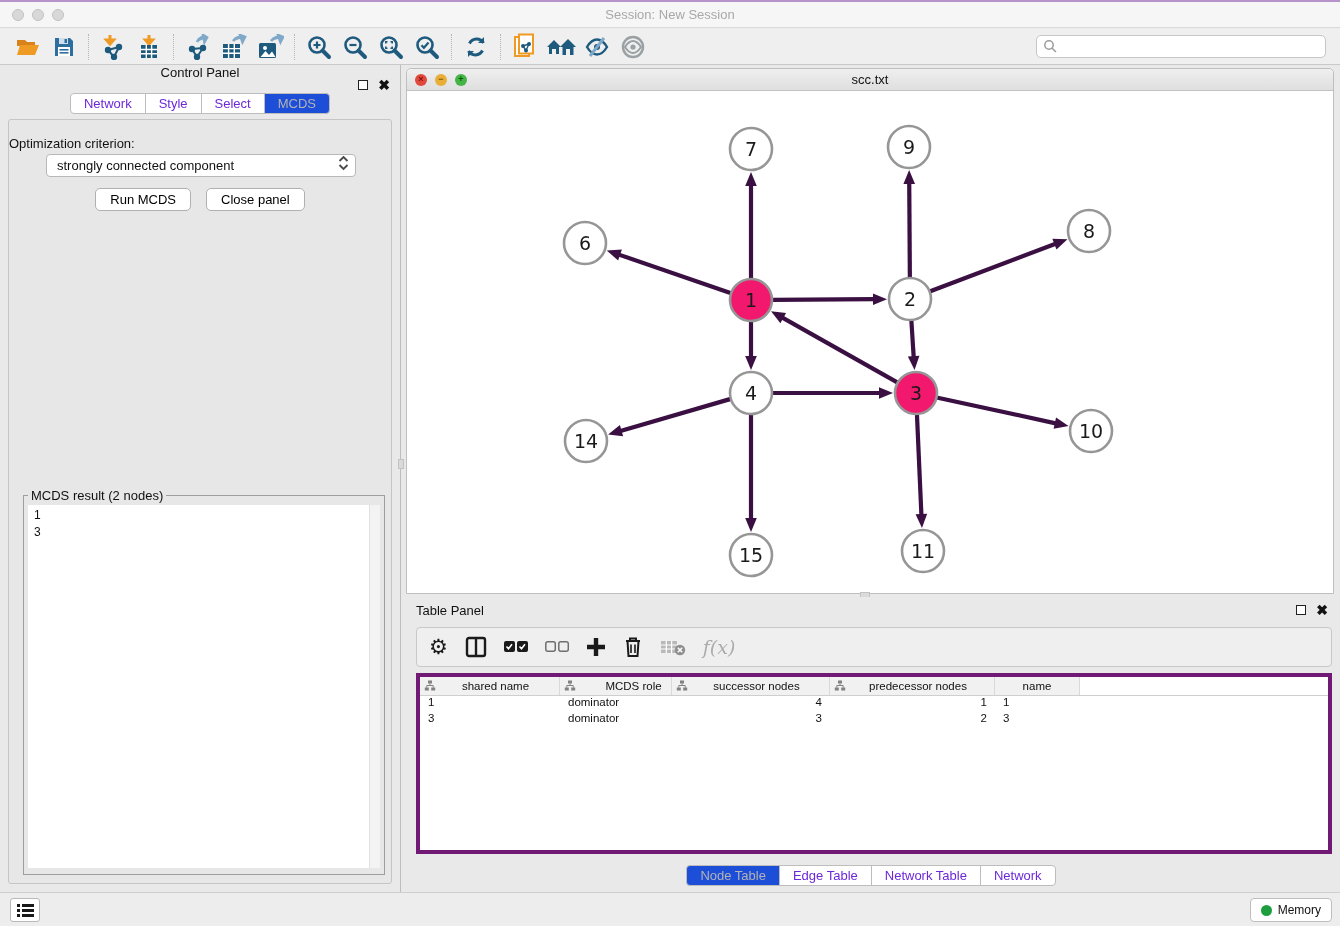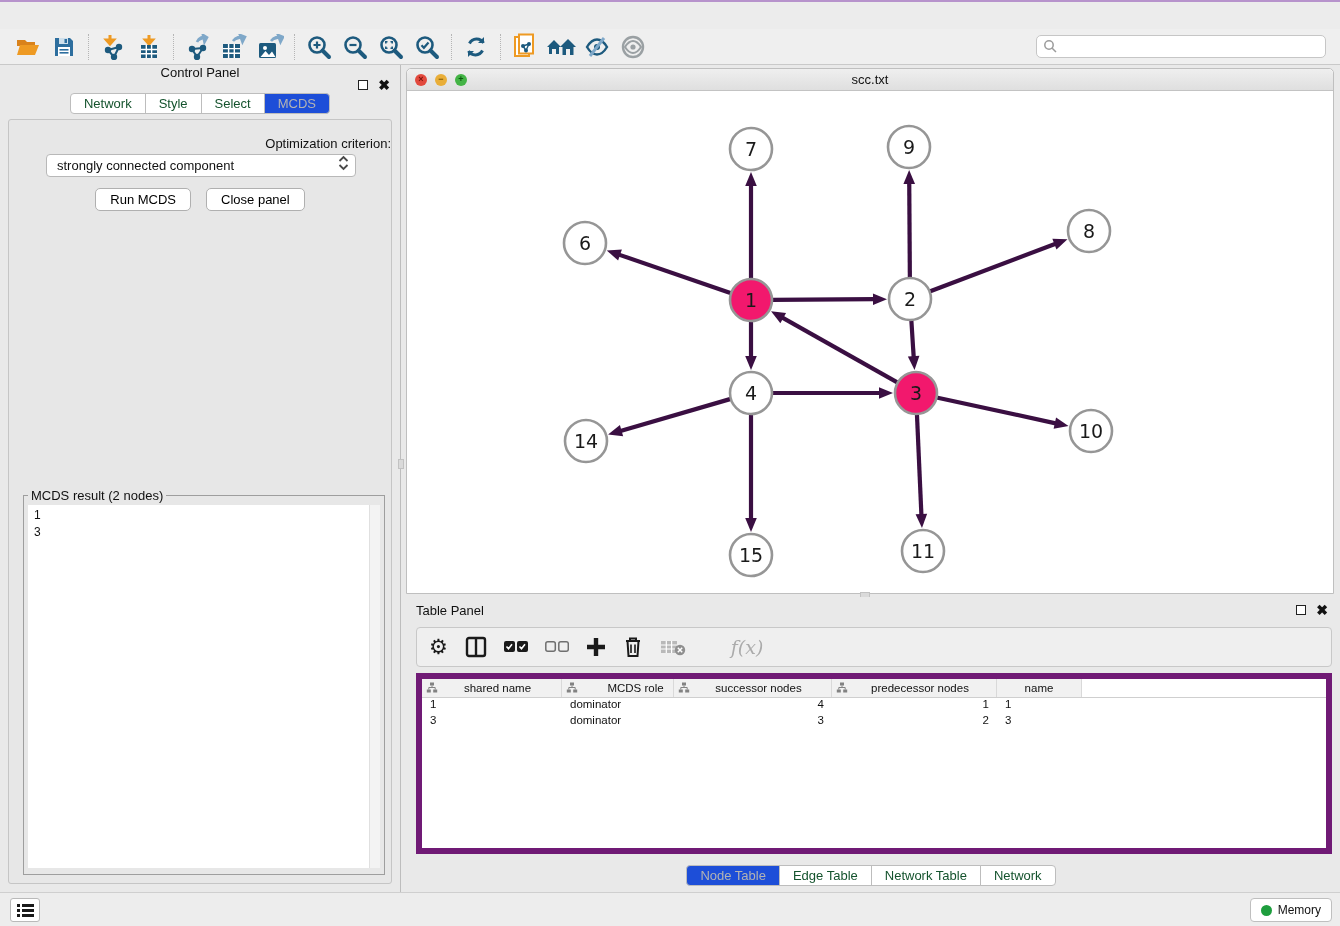--- a/index.html
+++ b/index.html
@@ -29,27 +29,27 @@
   
   .control-panel { position:absolute; left:0; top:0; bottom:0; width:401px;
                    border-right:1px solid #BDBDBD; background:#E9E9E9; }
   .panel-head { height:28px; display:flex; align-items:center; padding:0 10px;flex-direction:column; }
   .panel-title { font-size:13px; color:#111; }
   .panel-head-icons { margin-left:auto; display:flex; gap:10px; align-items:center; }
   .float-box { width:10px; height:10px; border:1.6px solid #222; background:#fff; }
   .close-x { font-size:14px; font-weight:bold; color:#111; line-height:10px; }
   .tabs-row { display:flex; justify-content:center; }
   .tab { font-size:13px; padding:2px 13px; background:#fff; border:1px solid #BDBDBD;
-         margin-left:-1px; color:#14532d; cursor:default; }
+         margin-left:-1px; color:#6d28d9; cursor:default; }
   .tab:first-child { border-radius:4px 0 0 4px; margin-left:0; }
   .tab:last-child { border-radius:0 4px 4px 0; }
   .tab.active { background:#1d4ed8; color:#B3B3B3; }
   .cp-inner { position:absolute; left:8px; right:8px; top:54px; bottom:8px;
               background:#E7E7E7; border:1px solid #C5C5C5; border-radius:3px; }
-  .opt-label { text-align:right; font-size:13px; margin-top:16px; }
+  .opt-label { text-align:left; font-size:13px; margin-top:16px; }
   .dropdown { position:absolute; left:37px; width:310px; top:34px; height:23px; background:#fff;
               border:1px solid #B8B8B8; border-radius:4px; font-size:13px; line-height:21px;
               padding-left:10px; display:flex; align-items:center; }
   .dd-stepper { margin-left:auto; margin-right:5px; }
   .btn-row { position:absolute; top:68px; left:0; right:0; display:flex; justify-content:center; gap:15px; }
   .btn { background:#fff; border:1px solid #B0B0B0; border-radius:5px; font-size:13px;
          height:23px; padding:0 14px; line-height:21px; }
   .result-fieldset { position:absolute; left:6px; right:6px; top:368px; bottom:8px;
                      border:1px solid #9E9E9E; background:#E7E7E7; padding:0;margin-left:8px; }
   .result-fieldset legend { font-size:13px; margin-left:4px; padding:0 3px; }
@@ -69,23 +69,23 @@
   .net-title { text-align:center; font-size:13px; line-height:21px; color:#111; }
   .net-canvas { position:absolute; top:22px; left:0; right:0; bottom:0; background:#fff; overflow:hidden; }
   .net-canvas svg { display:block; }
   
   .table-panel { position:absolute; left:0; right:0; top:532px; bottom:0; background:#E9E9E9; }
   .tp-head { height:26px; display:flex; align-items:center; padding:0 12px 0 14px; }
   .tp-toolbar { position:absolute; left:14px; right:8px; top:30px; height:40px; background:#EFEFEF;
                 border:1px solid #C8C8C8; border-radius:4px; display:flex; align-items:center;
                 padding:0 12px; gap:17px; }
   .tp-tool { display:flex; align-items:center; justify-content:center; height:28px; }
-  .fx { font-family:"DejaVu Serif",serif; font-style:italic; font-size:19px; color:#ABABAB;margin-left:28px; }
+  .fx { font-family:"DejaVu Serif",serif; font-style:italic; font-size:19px; color:#ABABAB; }
   .data-table { position:absolute; left:14px; right:8px; top:76px; height:181px; background:#fff;
-                border:6px solid #701a75; overflow:hidden; }
+                border:4px solid #701a75; overflow:hidden; }
   .dt-header { display:flex; height:19px; border-bottom:1px solid #CFCFCF; font-size:11.5px; }
   .dt-hcell { background:#F1F1F1; border-right:1px solid #D9D9D9; display:flex; align-items:center;
               padding:0 4px; }
   .dt-hcell .hlabel { flex:1; text-align:center; }
   .dt-row { display:flex; height:16px; font-size:11.5px; }
   .dt-cell { padding:0 8px; overflow:hidden; white-space:nowrap; }
   .bottom-tabs { position:absolute; left:0; right:0; top:268px; display:flex; justify-content:center; }
   
   .statusbar { position:absolute; bottom:0; left:0; right:0; height:34px; background:#EDEDED;
                border-top:1px solid #CFCFCF; }
@@ -96,20 +96,28 @@
                 border:1px solid #BFBFBF; border-radius:4px; display:flex; align-items:center;
                 gap:6px; padding:0 10px; font-size:12px; }
   .mem-dot { width:11px; height:11px; border-radius:50%; background:#1E9E3E; }
   .splitter-handle { position:absolute; background:#DADADA; border:1px solid #C2C2C2; }
 </style>
 </head>
 <body>
 
 <div class="app">
 
+  <div class="titlebar">
+    <div class="traffic">
+      <div class="tl"></div>
+      <div class="tl"></div>
+      <div class="tl"></div>
+    </div>
+    <div class="win-title">Session: New Session</div>
+  </div>
 
   <div class="toolbar">
     <div class="tbtn">
       <svg width="26" height="24" viewBox="0 0 26 24">
         <path d="M2 5h8l2 2h8v4H2z" fill="#D9821B"></path>
         <path d="M2 20l3-10h19l-4 10z" fill="#EE9A23"></path>
       </svg>
     </div>
     <div class="tbtn">
       <svg width="24" height="24" viewBox="0 0 24 24">

